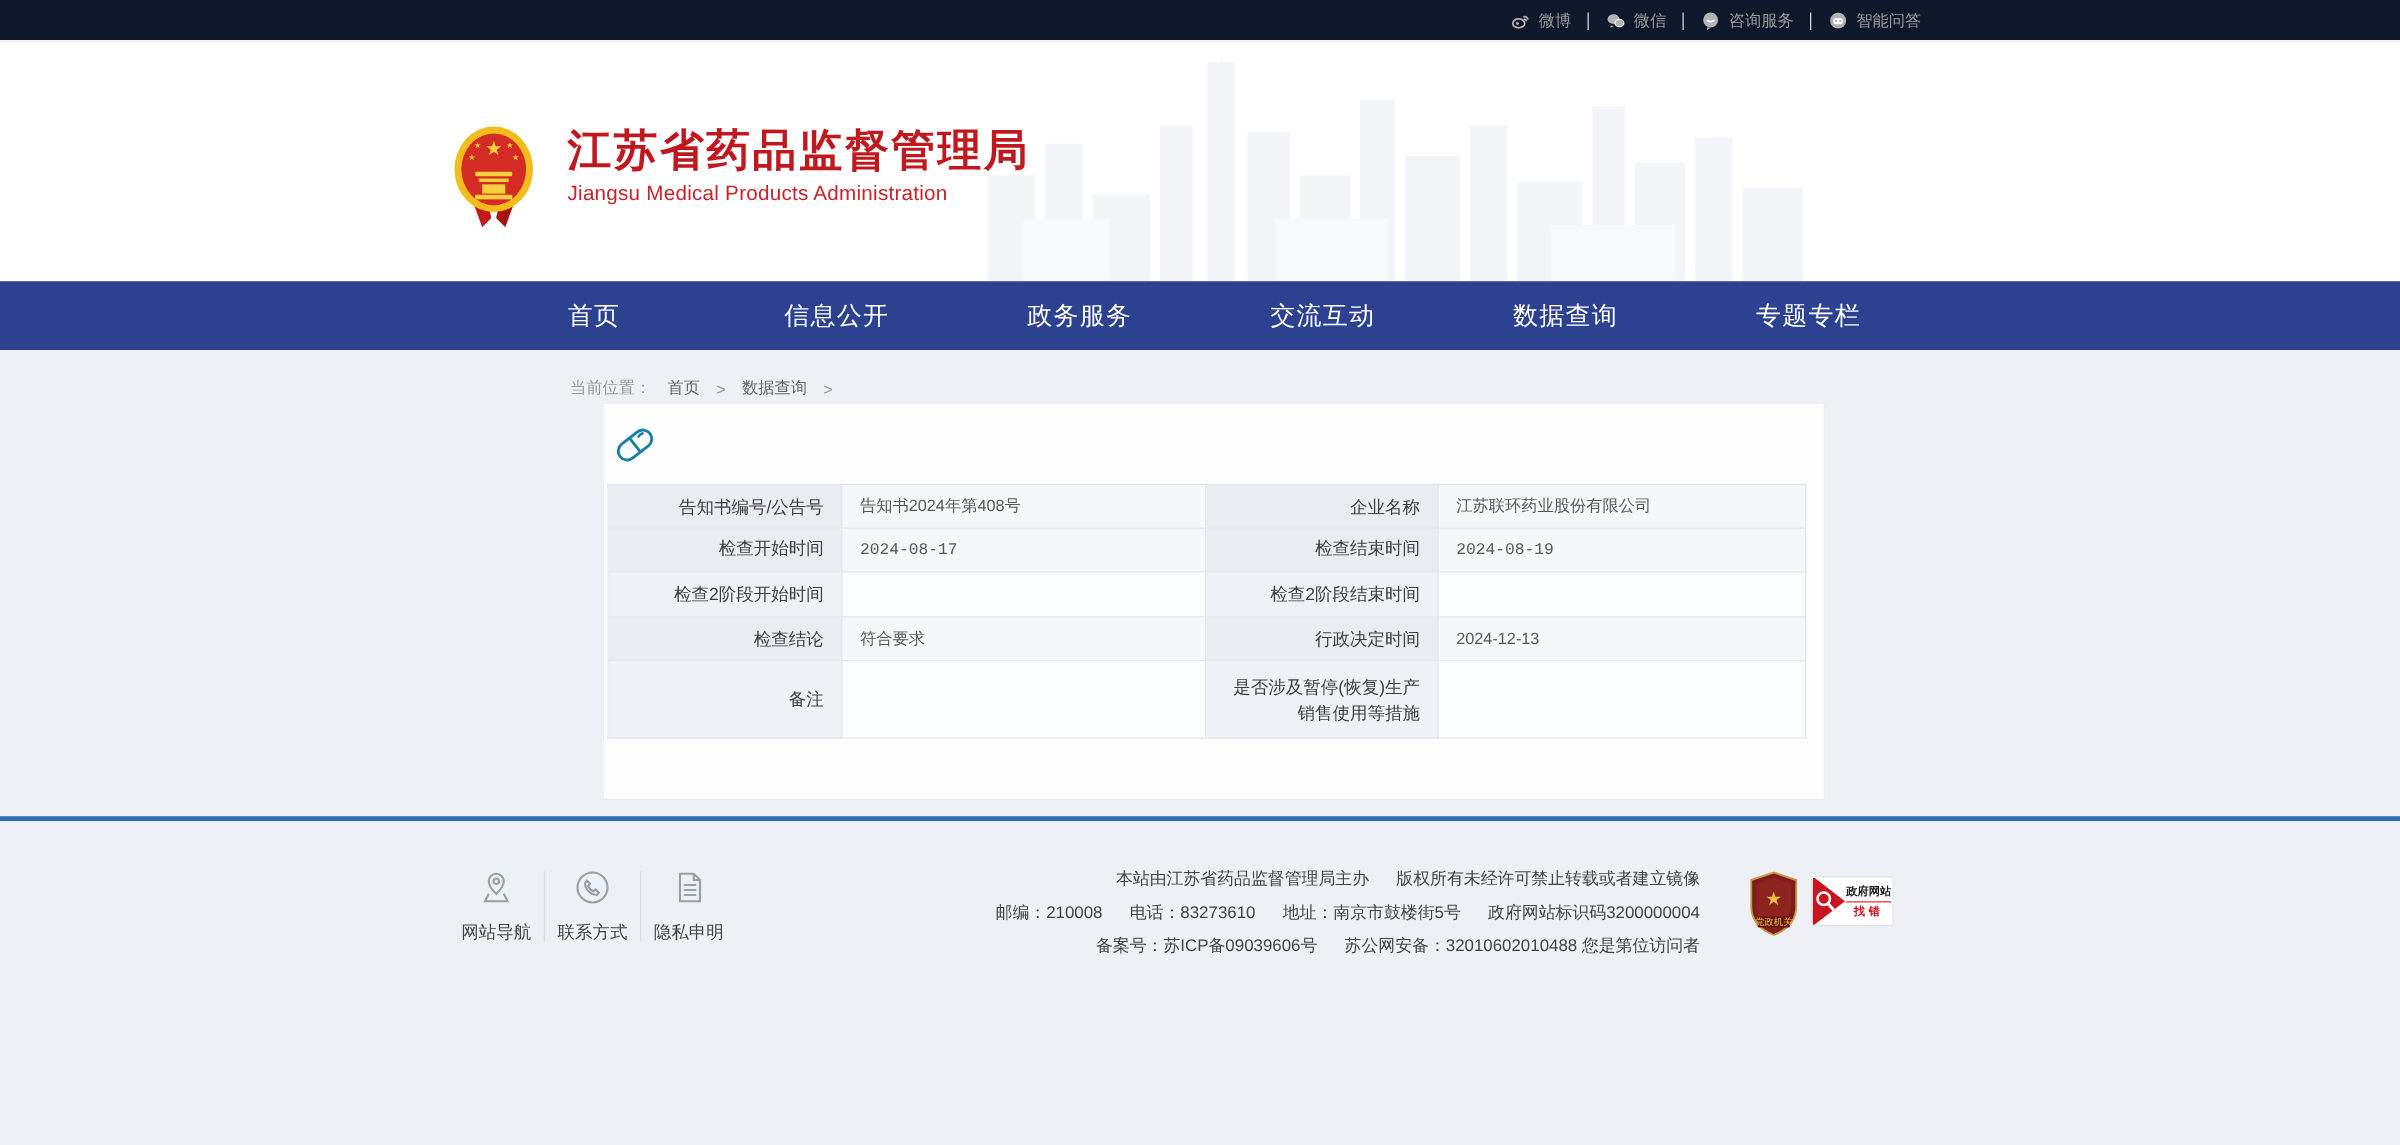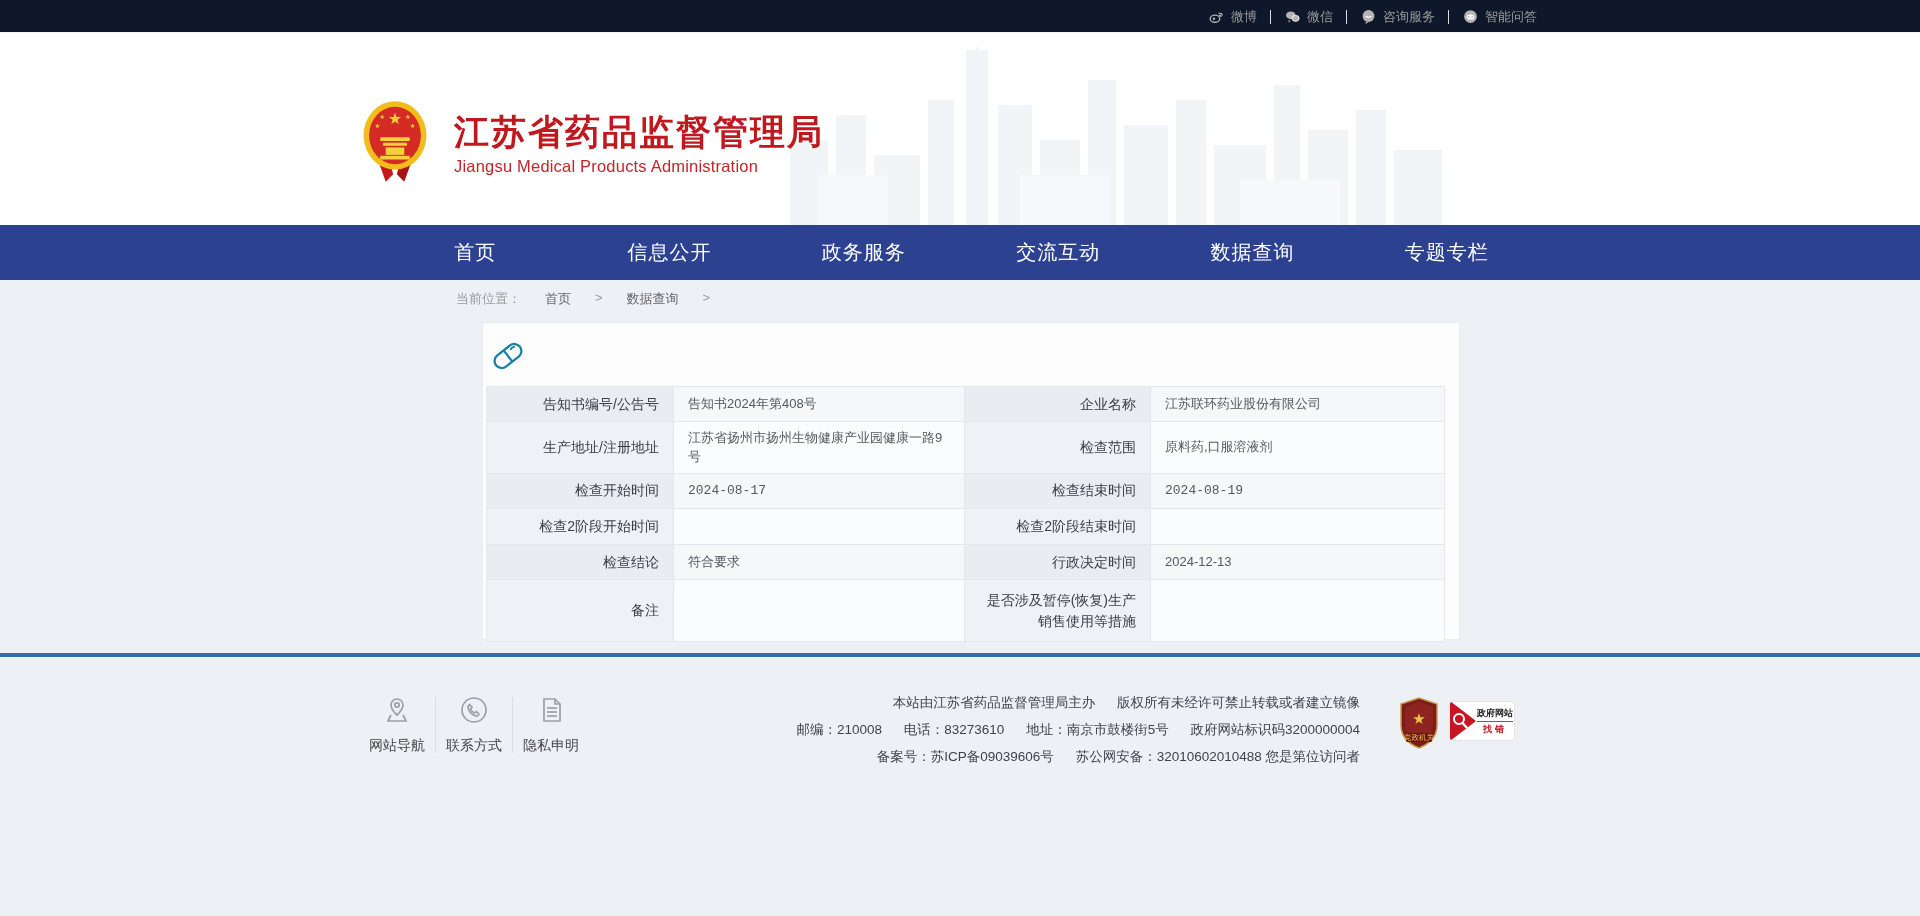--- a/index.html
+++ b/index.html
@@ -13,32 +13,32 @@
   .top-item { display:flex; align-items:center; gap:6px; color:#9a9a9a; font-size:13px; cursor:pointer; padding:0 13px; }
   .top-sep { width:1px; height:14px; background:#dcdcdc; }
   .top-ic { width:17px; height:17px; display:inline-block; }
   .top-ic svg { width:17px; height:17px; display:block; }
 
   
   .header { position:absolute; left:0; top:33px; width:1920px; height:192px; background:#ffffff; overflow:hidden; }
   .skyline { position:absolute; left:770px; bottom:0; width:700px; height:180px; opacity:.55; }
   .logo-wrap { position:absolute; left:358px; top:62px; display:flex; align-items:flex-start; }
   .emblem { width:74px; height:92px; }
-  .title-block { margin-left:22px; margin-top:17px; }
+  .title-block { margin-left:22px; margin-top:6px; }
   .site-title { font-size:35px; font-weight:bold; color:#c0181f; letter-spacing:2px; line-height:1.15; }
   .site-subtitle { font-size:16.5px; color:#c8232a; margin-top:5px; letter-spacing:.2px; }
 
   
   .nav { position:absolute; left:0; top:225px; width:1920px; height:55px; background:#2d4191; }
   .nav-inner { position:absolute; left:378px; top:0; width:1166px; height:55px; display:flex; }
   .nav-item { flex:1; display:flex; align-items:center; justify-content:center; color:#ffffff; font-size:20px; letter-spacing:1px; cursor:pointer; }
 
   
   .main { position:absolute; left:0; top:280px; width:1920px; height:373px; background:#edf1f6; }
-  .breadcrumb { position:absolute; left:456px; top:10px; font-size:13px; color:#999; display:flex; gap:24px; align-items:flex-start; }
+  .breadcrumb { position:absolute; left:456px; top:21px; font-size:13px; color:#999; display:flex; gap:13px; align-items:flex-end; }
   .crumb-link { color:#666; cursor:pointer; }
   .crumb-sep { color:#999; }
 
   .card { position:absolute; left:482px; top:42px; width:978px; height:318px; background:#fdfdfe; border:1px solid #e9ecf0; }
   .pill-icon { margin:16px 0 9px 6px; width:38px; height:34px; }
 
   table.detail { border-collapse:collapse; table-layout:fixed; width:958px; margin-left:3px; font-size:13px; }
   table.detail td { border:1px solid #e3e8ee; vertical-align:middle; padding:6px 14px; line-height:1.45; }
   td.lbl { text-align:right; color:#3a3f46; font-size:14px; }
   td.val { text-align:left; color:#55595f; }
@@ -209,26 +209,20 @@
             <col class="c3">
             <col class="c4">
           </colgroup>
         <tbody>
             <tr class="odd r1">
           <td class="lbl">告知书编号/公告号</td>
           <td class="val">告知书2024年第408号</td>
           <td class="lbl">企业名称</td>
           <td class="val">江苏联环药业股份有限公司</td>
         </tr>
-        <tr class="even r2">
-          <td class="lbl">生产地址/注册地址</td>
-          <td class="val">江苏省扬州市扬州生物健康产业园健康一路9号</td>
-          <td class="lbl">检查范围</td>
-          <td class="val">原料药,口服溶液剂</td>
-        </tr>
         <tr class="odd r3">
           <td class="lbl">检查开始时间</td>
           <td class="val">2024-08-17</td>
           <td class="lbl">检查结束时间</td>
           <td class="val">2024-08-19</td>
         </tr>
         <tr class="even r4">
           <td class="lbl">检查2阶段开始时间</td>
           <td class="val"></td>
           <td class="lbl">检查2阶段结束时间</td>

